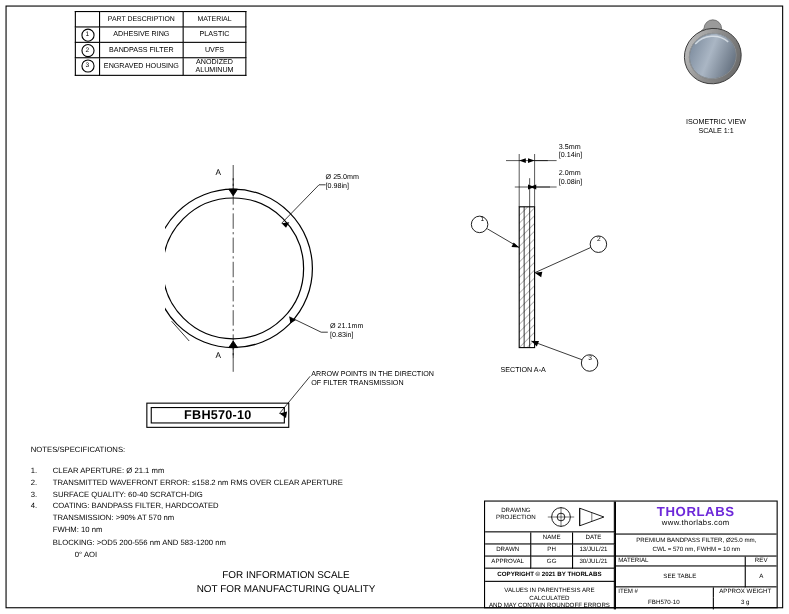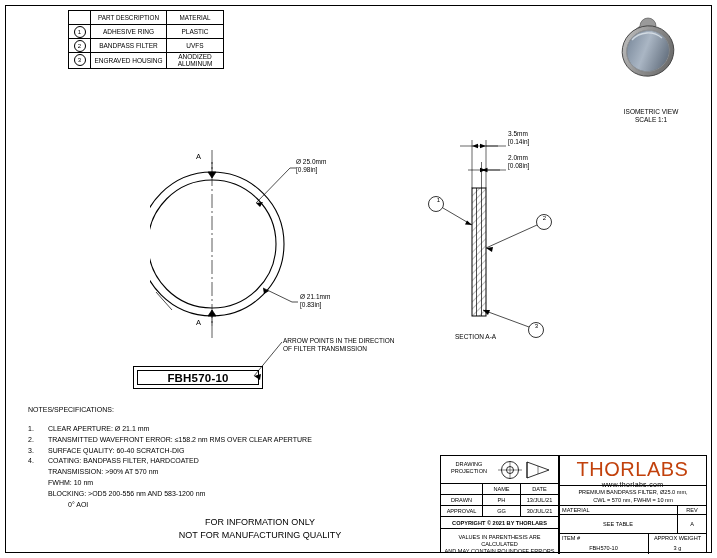--- a/index.html
+++ b/index.html
@@ -46,21 +46,21 @@
   #notes .ind1{padding-left:20px;}
   #notes .ind2{padding-left:40px;}
 
   #disclaimer{left:120px;top:516px;width:280px;text-align:center;font-size:9px;line-height:1.45;}
 
   
   #titleblock{left:440px;top:455px;width:267px;height:98px;border:1px solid #000;box-sizing:border-box;}
   #titleblock .cell{position:absolute;box-sizing:border-box;font-size:5.6px;text-align:center;}
   .br{border-right:1px solid #000;}
   .bb{border-bottom:1px solid #000;}
-  #tb-logo{font-size:20px;font-weight:normal;letter-spacing:.5px;color:#c2410c;}
+  #tb-logo{font-size:12px;font-weight:bold;letter-spacing:.5px;color:#6d28d9;}
   #tb-url{font-size:7px;letter-spacing:.3px;}
   .tb-hdr{font-size:5.4px;}
   .tb-val{font-size:6px;}
   .seetable{font-size:9.5px;}
   .revA{font-size:9.5px;}
   .wt{font-size:9px;}
   .pn{font-size:8.5px;}
   .copy{font-size:5.2px;font-weight:bold;}
   .tiny{font-size:4.4px;line-height:1.25;}
   .desc{font-size:5.8px;line-height:1.35;text-align:left;}
@@ -249,21 +249,21 @@
       <span class="num">4.</span>
       <span>COATING: BANDPASS FILTER, HARDCOATED</span>
     </div>
     <div class="ind1">TRANSMISSION: &gt;90% AT 570 nm</div>
     <div class="ind1">FWHM: 10 nm</div>
     <div class="ind1">BLOCKING: &gt;OD5 200-556 nm AND 583-1200 nm</div>
     <div class="ind2">0° AOI</div>
   </div>
 
   <div class="abs" id="disclaimer">
-    <div>FOR INFORMATION ONLY</div>
+    <div>FOR INFORMATION SCALE</div>
     <div>NOT FOR MANUFACTURING QUALITY</div>
   </div>
 
   <div class="abs" id="titleblock">
 
     <div class="cell br bb" style="left:0;top:0;width:118px;height:28px;">
       <div style="position:absolute;left:4px;top:5px;width:48px;text-align:center;line-height:1.3;">
         <div>DRAWING</div>
         <div>PROJECTION</div>
       </div>

